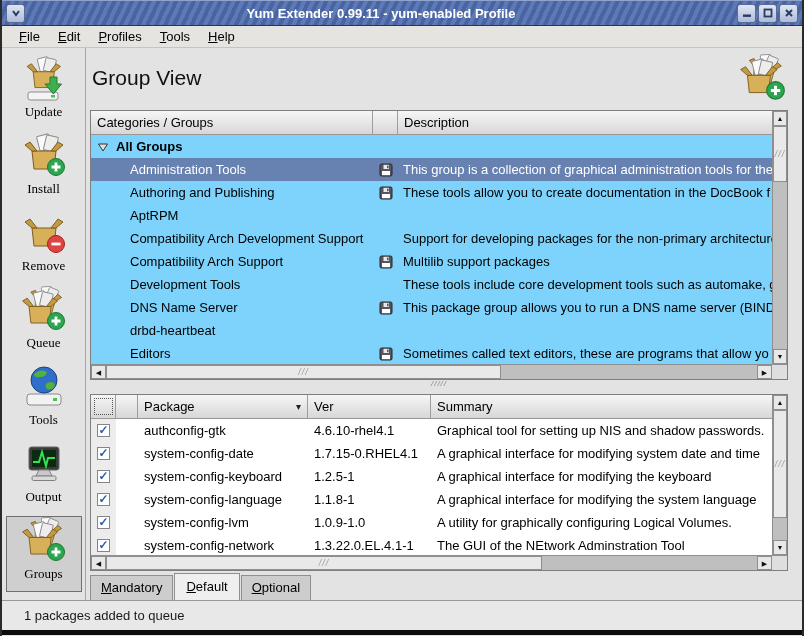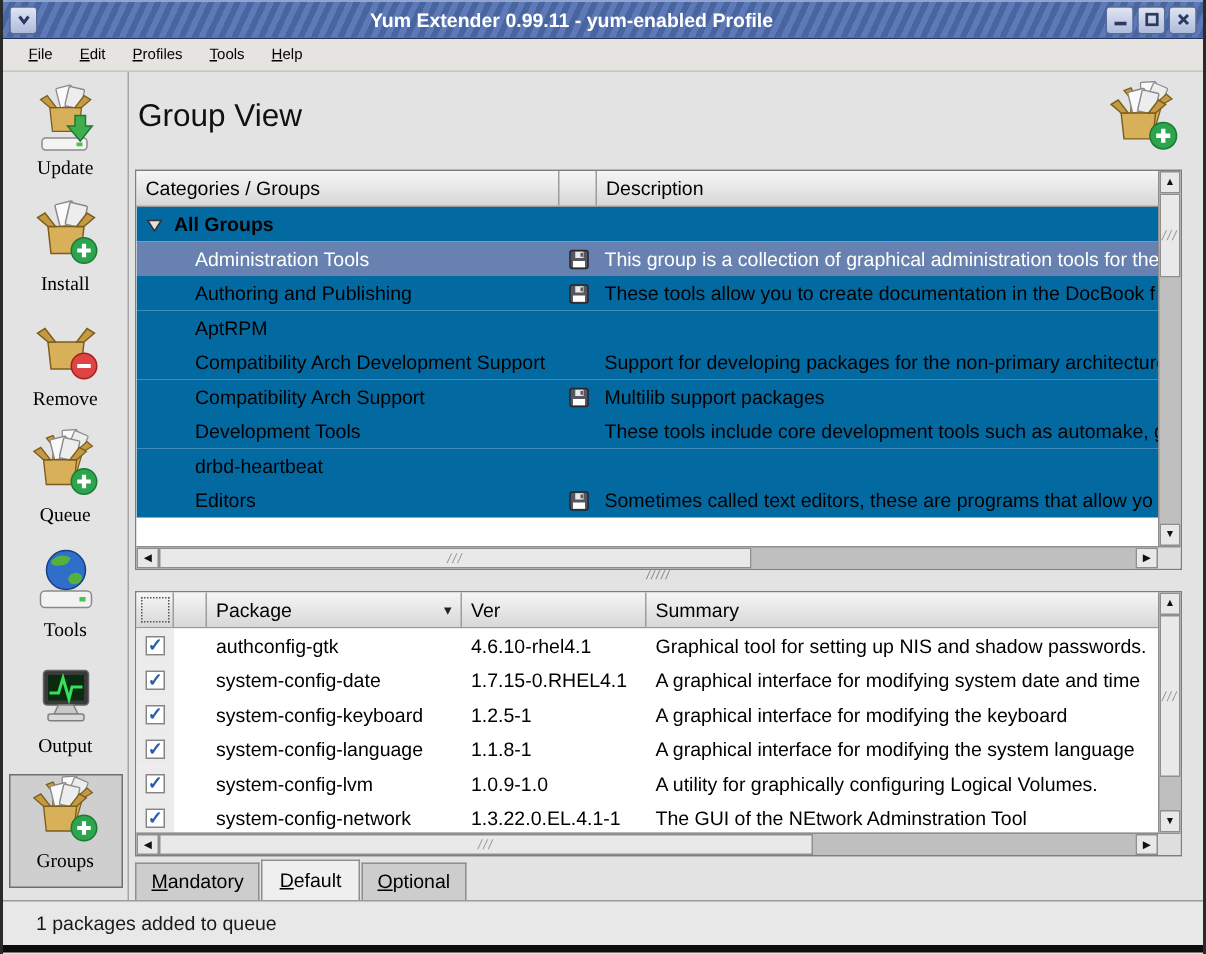--- a/index.html
+++ b/index.html
@@ -16,21 +16,21 @@
   .tb-title { flex:1; text-align:center; color:#fff; font-weight:bold; font-size:13px;
               white-space:nowrap; overflow:hidden; }
   .tb-btn { width:19px; height:19px; border-radius:3px; margin:0 1px;
     background:linear-gradient(#dfe5f2,#aebbdb); border:1px solid #5a6a96;
     display:flex; align-items:center; justify-content:center; flex:0 0 auto; }
   .tb-btn svg { display:block; }
 
   
   .menubar { height:22px; background:#e6e4e0; border-bottom:1px solid #c6c4c0;
              display:flex; align-items:center; padding-left:8px; }
-  .menu-item { font-size:10px; color:#000; padding:2px 9px; cursor:default; }
+  .menu-item { font-size:13px; color:#000; padding:2px 9px; cursor:default; }
   .menu-item u { text-decoration:underline; }
 
   
   .content { display:flex; height:552px; background:#e3e3e3; }
 
   
   .sidebar { width:84px; border-right:1px solid #a6a6a6; padding-top:6px;
              display:flex; flex-direction:column; align-items:center; }
   .side-item { width:76px; height:76px; display:flex; flex-direction:column;
                align-items:center; justify-content:flex-start; border:1px solid transparent;
@@ -54,21 +54,21 @@
                padding:0 6px; border-right:1px solid #9d9d9d; overflow:hidden; white-space:nowrap; }
   .hdr > div:last-child { border-right:none; }
   .sortarrow { margin-left:auto; font-size:10px; color:#222; }
   .focus-dotted { outline:1px dotted #555; outline-offset:-4px; }
 
   
   .treewrap { height:270px; grid-template-rows:24px 1fr 15px; }
   .tree-hdr { grid-template-columns:282px 25px 1fr; }
   .tree-body { overflow:hidden; background:#fff; }
   .trow { display:grid; grid-template-columns:282px 25px 1fr; height:23px;
-          align-items:center; font-size:13px; color:#000; background:#0369a1; }
+          align-items:center; font-size:13px; color:#000; background:#7dd3fc; }
   .trow .c-name { padding-left:39px; white-space:nowrap; overflow:hidden; }
   .trow.root .c-name { padding-left:6px; font-weight:bold; display:flex; align-items:center; gap:7px; }
   .trow .c-icon { display:flex; justify-content:center; }
   .trow .c-desc { padding-left:5px; white-space:nowrap; overflow:hidden; }
   .trow.sel { background:#6781b1; color:#fff; }
 
   
   .pkgwrap { height:177px; grid-template-rows:24px 1fr 15px; margin-top:7px; }
   .pkg-hdr { grid-template-columns:25px 22px 170px 123px 1fr; }
   .pkg-body { overflow:hidden; background:#fff; }
@@ -339,20 +339,32 @@
                 </svg>
               </div>
     <div class="c-desc">Multilib support packages</div>
   </div>
             <div class="trow">
     <div class="c-name">Development Tools</div>
     <div class="c-icon"></div>
     <div class="c-desc">These tools include core development tools such as automake, g</div>
   </div>
             <div class="trow">
+    <div class="c-name">DNS Name Server</div>
+    <div class="c-icon">
+                <svg width="14" height="14" viewBox="0 0 14 14">
+                  <rect x="1" y="1" width="12" height="12" rx="1.5" fill="#565660" stroke="#26262c"></rect>
+                  <rect x="4.5" y="1.8" width="5.5" height="4.2" fill="#e8e8ea"></rect>
+                  <rect x="8" y="2.6" width="1.6" height="2.6" fill="#565660"></rect>
+                  <rect x="3" y="8" width="8" height="4.2" fill="#fff"></rect>
+                </svg>
+              </div>
+    <div class="c-desc">This package group allows you to run a DNS name server (BIND</div>
+  </div>
+            <div class="trow">
     <div class="c-name">drbd-heartbeat</div>
     <div class="c-icon"></div>
     <div class="c-desc"></div>
   </div>
             <div class="trow">
     <div class="c-name">Editors</div>
     <div class="c-icon">
                 <svg width="14" height="14" viewBox="0 0 14 14">
                   <rect x="1" y="1" width="12" height="12" rx="1.5" fill="#565660" stroke="#26262c"></rect>
                   <rect x="4.5" y="1.8" width="5.5" height="4.2" fill="#e8e8ea"></rect>

